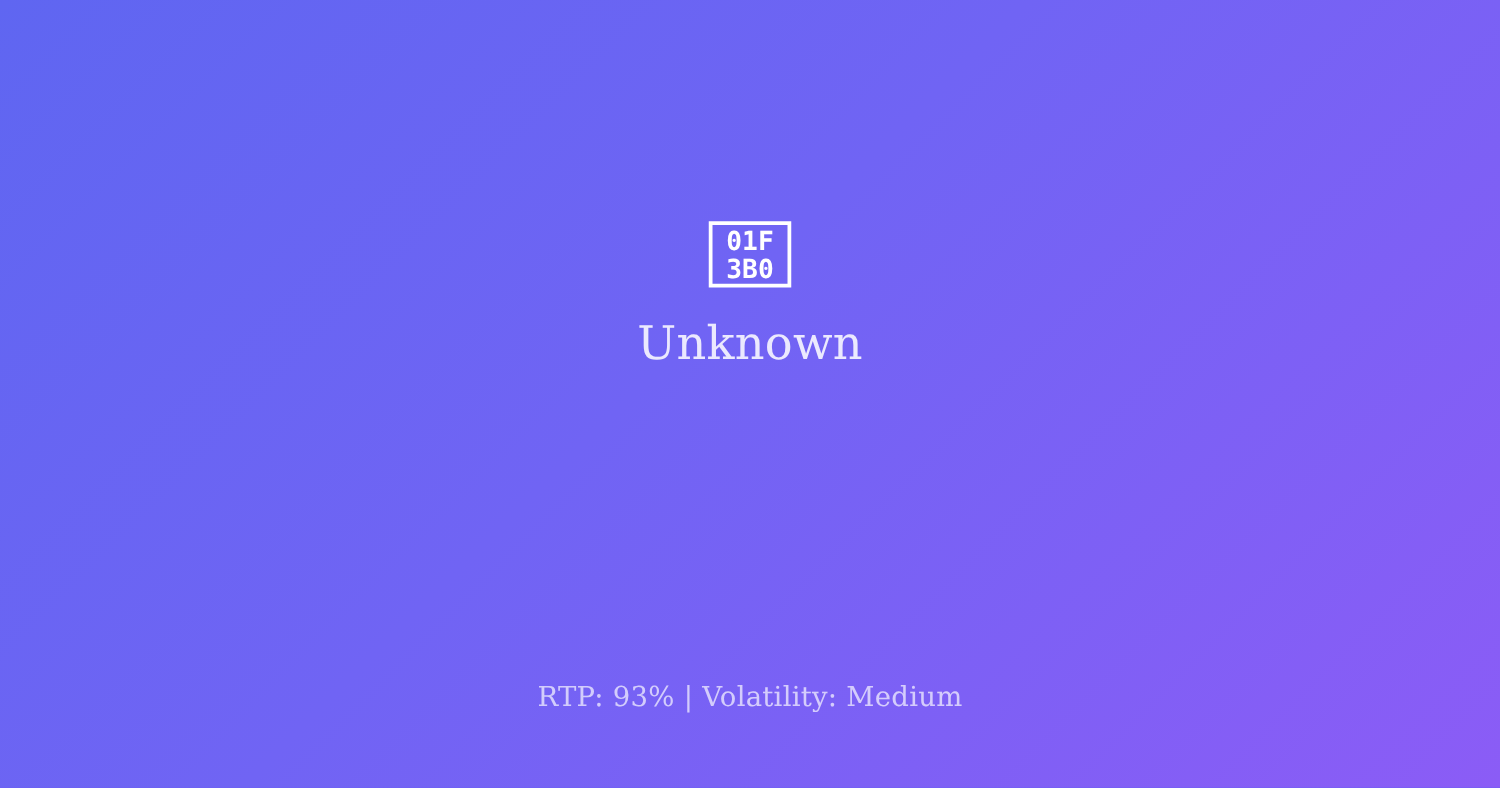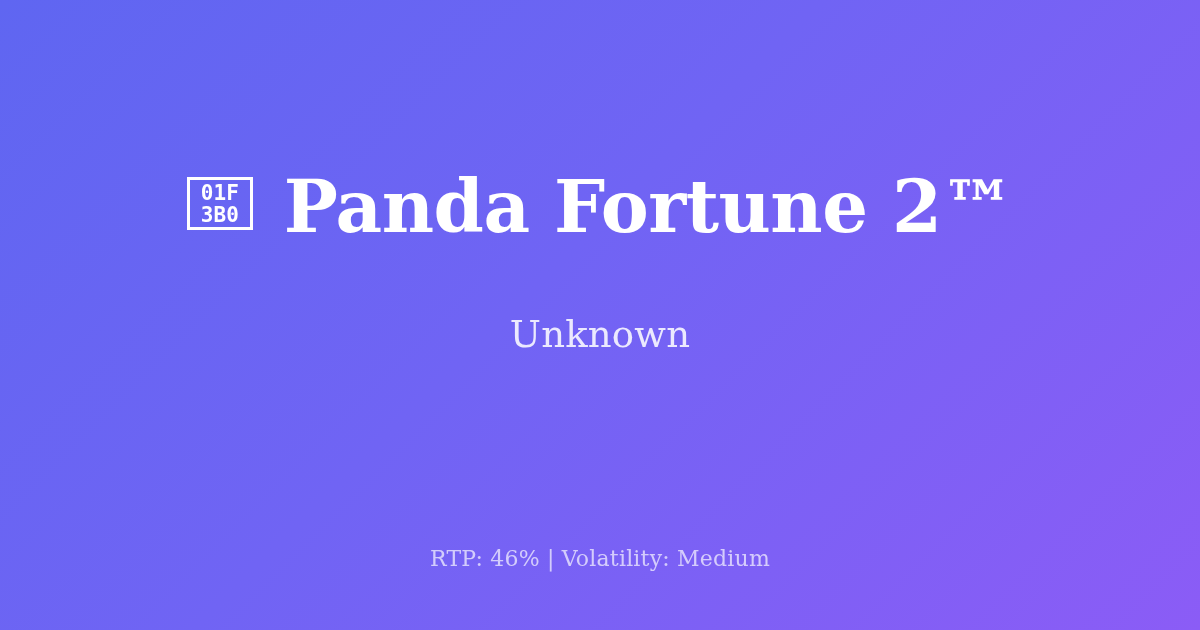--- a/index.html
+++ b/index.html
@@ -124,25 +124,24 @@
 
   <div class="card-body">
 
     <div class="title-row">
 
       <span class="tofu-glyph">
         <span class="tofu-line">01F</span>
         <span class="tofu-line">3B0</span>
       </span>
 
-      <h1 class="card-title">Panda Fortune 2™</h1>
 
     </div>
 
     <div class="card-subtitle">Unknown</div>
 
   </div>
 
   <div class="card-footer">
-    <span class="footer-meta">RTP: 46% | Volatility: Medium</span>
+    <span class="footer-meta">RTP: 93% | Volatility: Medium</span>
   </div>
 
 </div>
 
 </body></html>

